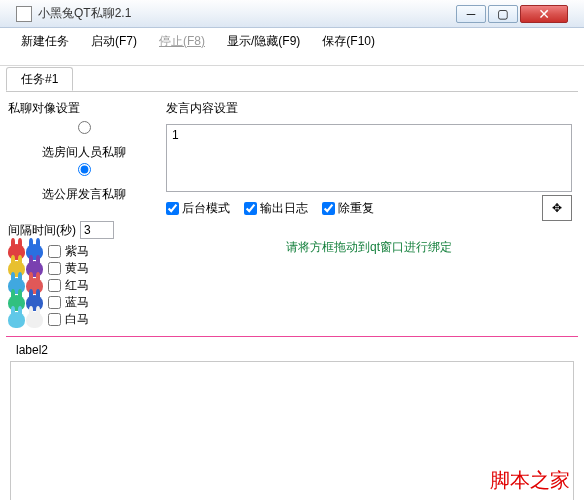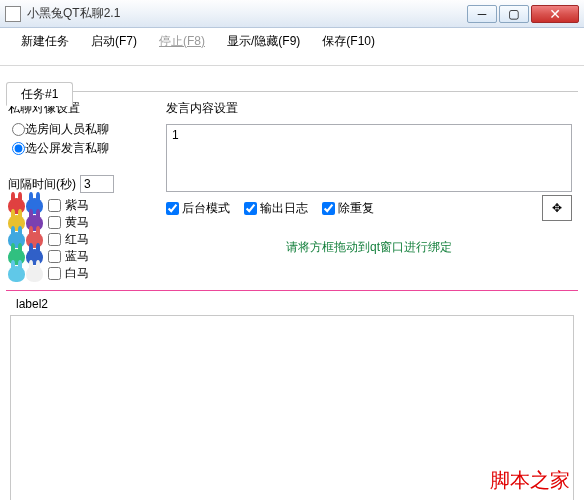--- a/index.html
+++ b/index.html
@@ -1,32 +1,32 @@
 <!DOCTYPE html>
 <html><head>
 <meta charset="utf-8">
 <style>
 * { box-sizing: border-box; margin: 0; padding: 0; font-family: "Microsoft YaHei", SimSun, sans-serif; font-size: 12px; }
 body { background: #fff; width: 584px; height: 500px; overflow: hidden; }
-.titlebar { height: 28px; background: linear-gradient(#fdfdfe,#eef3f9,#dde7f3); display: flex; align-items: center; padding: 0 5px; border-bottom: 1px solid #b8c8dc; }
+.titlebar { height: 28px; background: linear-gradient(#fdfdfe,#eef3f9,#dde7f3); display: flex; align-items: center; padding: 0 16px; border-bottom: 1px solid #b8c8dc; }
 .titlebar .appicon { width: 16px; height: 16px; margin-right: 6px; background: #fff; border: 1px solid #888; }
 .titlebar .title { flex: 1; color: #333; }
 .winbtns { display: flex; gap: 2px; }
 .winbtn { width: 30px; height: 18px; border: 1px solid #8aa6c1; background: linear-gradient(#f7fbff,#dce9f7); border-radius: 2px; display: flex; align-items: center; justify-content: center; font-family: Arial; }
 .winbtn.close { width: 48px; background: linear-gradient(#f08080,#d9534f,#c9302c); border-color: #a02828; color: #fff; font-size: 14px; }
 .menubar { height: 38px; display: flex; padding: 2px 13px; border-bottom: 1px solid #d8d8d8; gap: 6px; }
 .menuitem { padding: 3px 8px; cursor: default; }
 .menuitem.disabled { color: #9a9a9a; text-decoration: underline; }
 .clientarea { padding: 4px 6px 0 6px; }
 .tabstrip { display: flex; align-items: flex-end; height: 22px; border-bottom: 1px solid #c8c8c8; }
-.tab { padding: 3px 14px 2px 14px; border: 1px solid #c8c8c8; border-bottom: 1px solid #fff; background: #fff; border-radius: 3px 3px 0 0; position: relative; top: 15px; }
+.tab { padding: 3px 14px 2px 14px; border: 1px solid #c8c8c8; border-bottom: 1px solid #fff; background: #fff; border-radius: 3px 3px 0 0; position: relative; top: 0; }
 .tabbody { display: flex; padding: 8px 6px 8px 2px; gap: 10px; border-bottom: 1px solid #ec4899; }
 .leftpanel { width: 148px; }
 .grouptitle { margin-bottom: 4px; }
-.radioitem { display: flex; align-items: center; gap: 0; margin: 2px 0 2px 4px; }
+.radioitem { display: flex; align-items: center; gap: 10px; margin: 2px 0 2px 4px; flex-direction: column; }
 .intervalrow { display: flex; align-items: center; gap: 4px; margin: 18px 0 4px 0; }
 .intervalrow input { width: 34px; height: 18px; border: 1px solid #abadb3; padding: 0 3px; }
 .iconsrow { display: flex; flex-direction: column; gap: 0; margin-top: 2px; }
 .iconpair { display: flex; align-items: center; gap: 2px; }
 .iconpair .bunnies { display: flex; gap: 1px; width: 38px; }
 .bunny { width: 17px; height: 16px; border-radius: 50% 50% 45% 45%; position: relative; }
 .bunny:before, .bunny:after { content:''; position:absolute; width:4px; height:8px; top:-6px; border-radius: 50% 50% 0 0; background: inherit; }
 .bunny:before { left:3px; } .bunny:after { right:3px; }
 .checkitem { display: flex; align-items: center; gap: 4px; }
 .checkitem input { width: 13px; height: 13px; }

